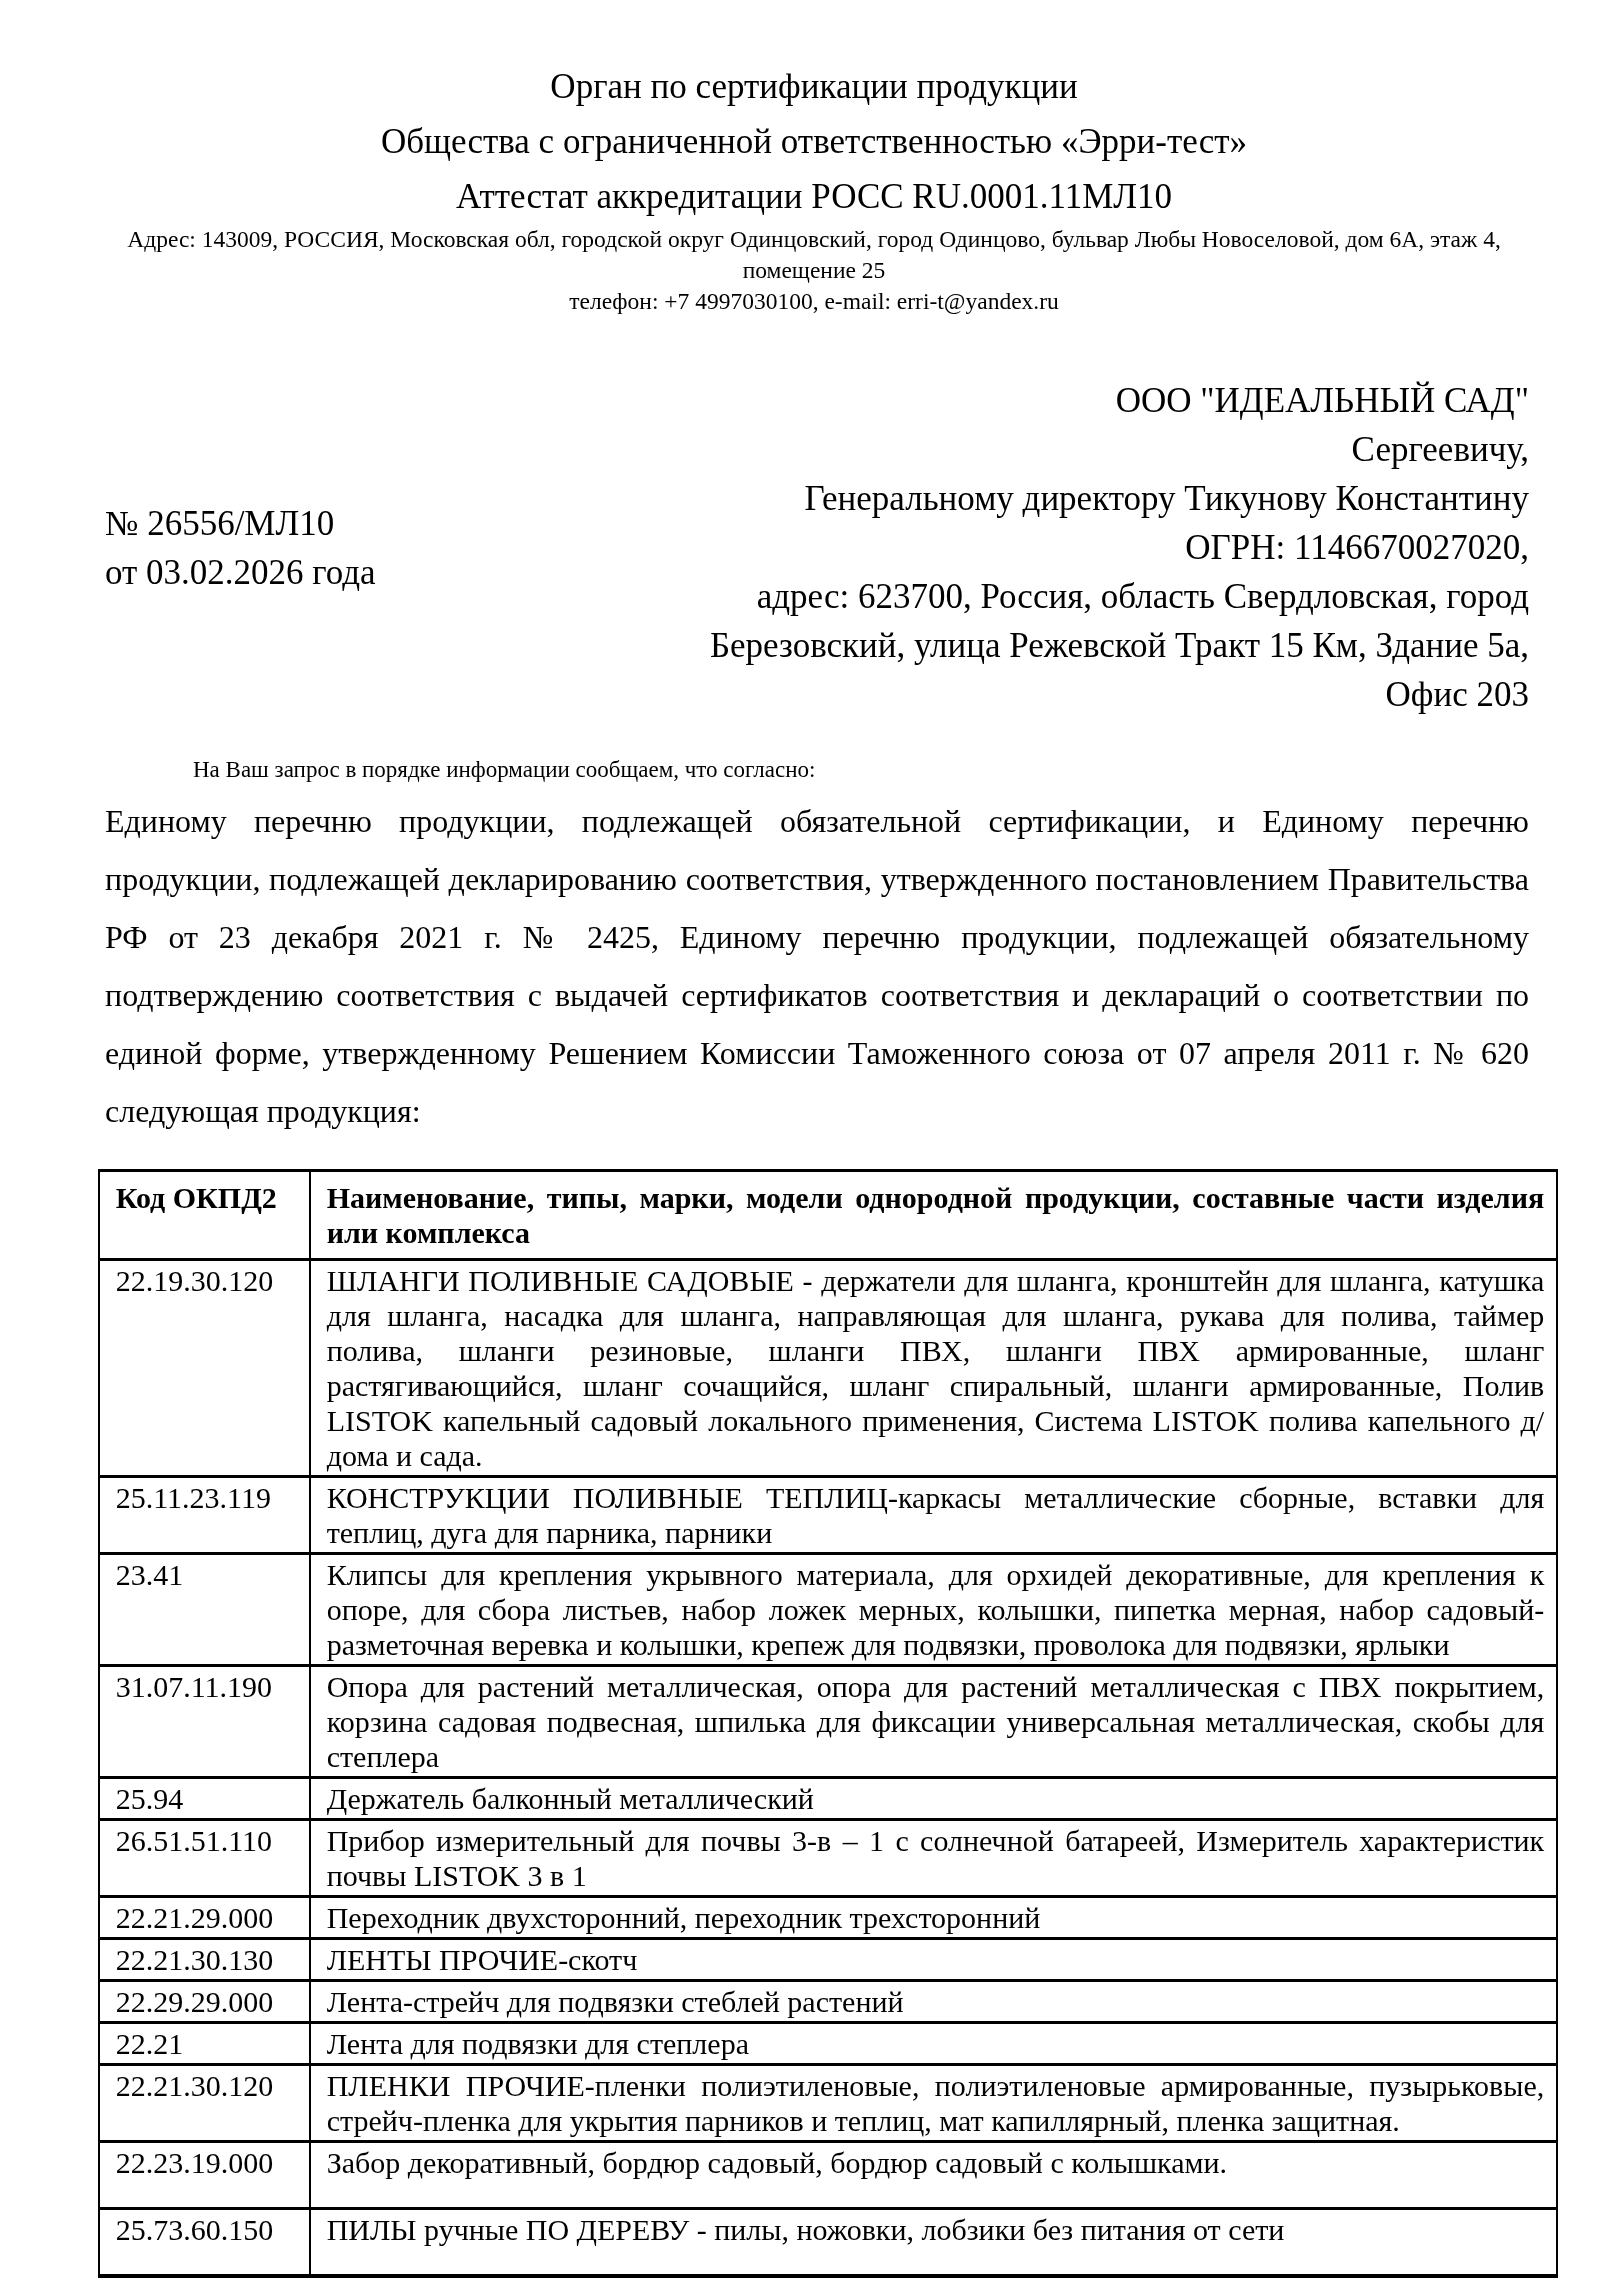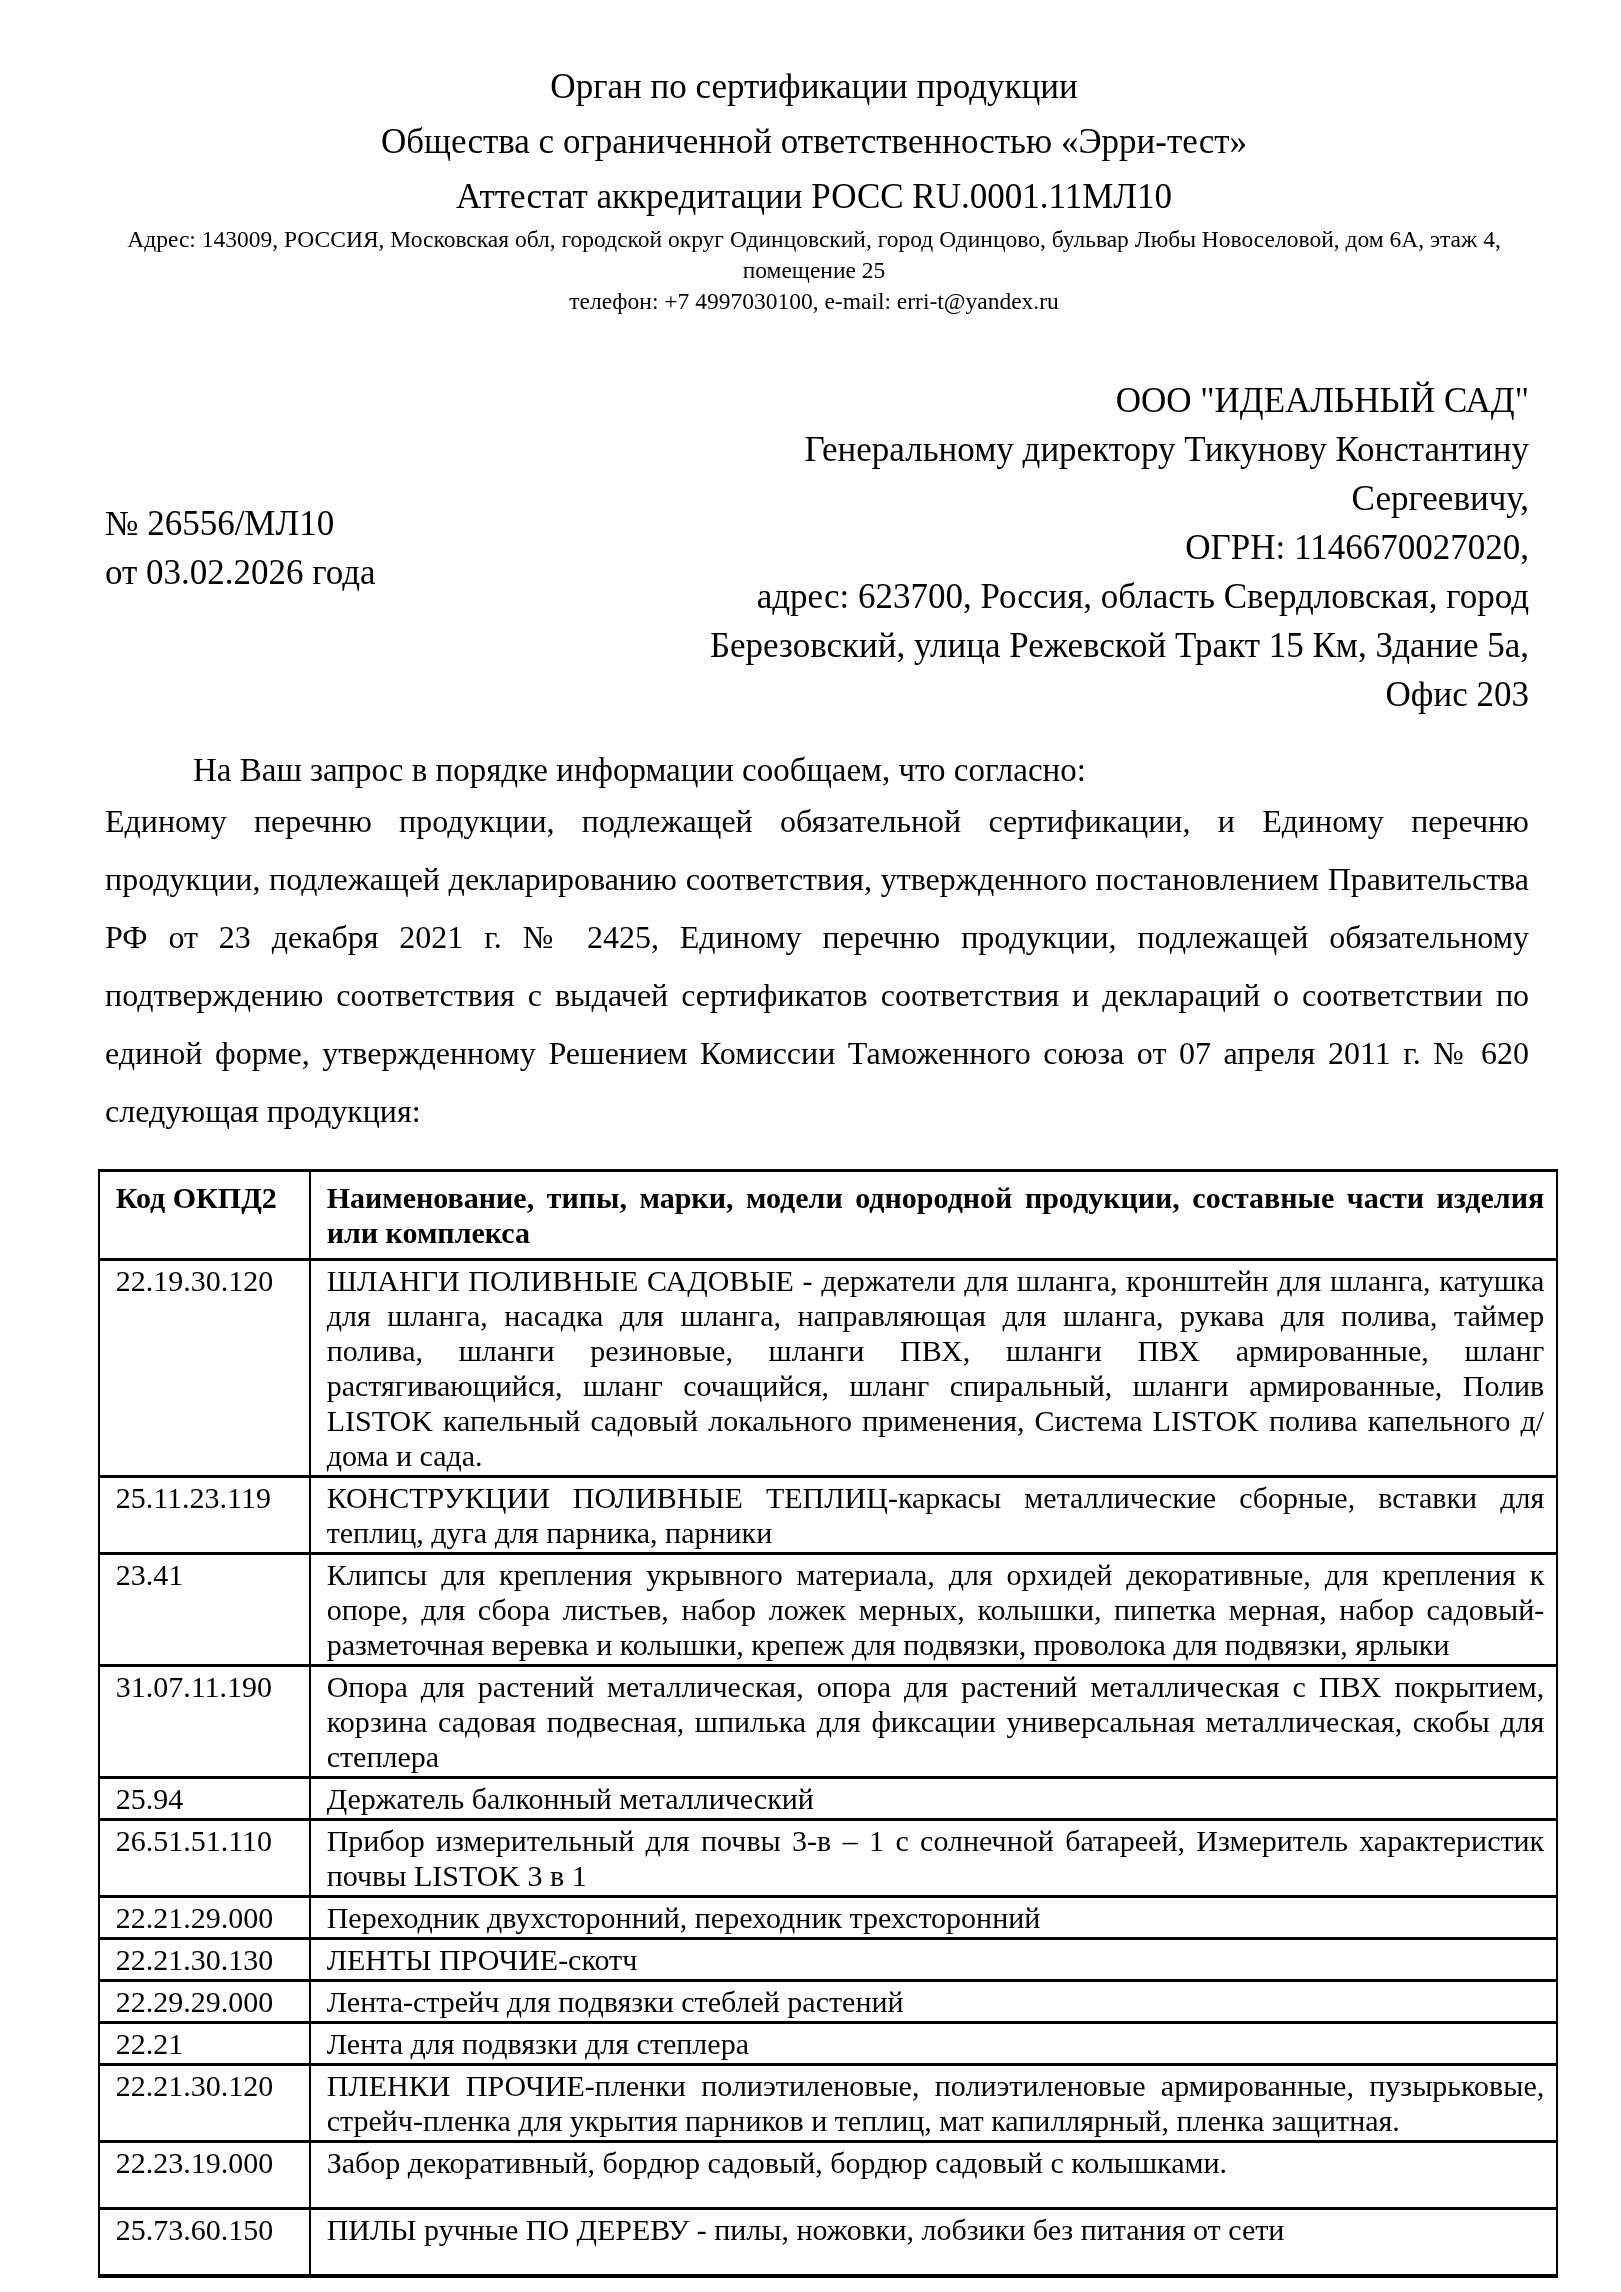--- a/index.html
+++ b/index.html
@@ -22,21 +22,21 @@
     display: flex;
     justify-content: space-between;
     align-items: center;
     margin: 59px 92px 0 105px;
   }
   .ref-block { font-size: 35px; line-height: 49px; white-space: nowrap; }
   .addressee-block { font-size: 35px; line-height: 49px; text-align: right; flex: 1 1 auto; }
   
   .body-text { margin: 29px 92px 0 105px; }
   .intro {
-    font-size: 33px; line-height: 44px;
+    font-size: 23px; line-height: 44px;
     text-indent: 88px; margin: 0;
   }
   .paragraph {
     font-size: 32px; line-height: 58px;
     text-align: justify; margin: 0;
   }
   
   table.products {
     border-collapse: collapse;
     table-layout: fixed;
@@ -80,22 +80,22 @@
     <div class="lh-small">телефон: +7 4997030100, e-mail: erri-t@yandex.ru</div>
   </div>
 
   <div class="ref-row">
     <div class="ref-block">
       <div>№ 26556/МЛ10</div>
       <div>от 03.02.2026 года</div>
     </div>
     <div class="addressee-block">
       <div>ООО "ИДЕАЛЬНЫЙ САД"</div>
+      <div>Сергеевичу,</div>
       <div>Генеральному директору Тикунову Константину</div>
-      <div>Сергеевичу,</div>
       <div>ОГРН: 1146670027020,</div>
       <div>адрес: 623700, Россия, область Свердловская, город</div>
       <div>Березовский, улица Режевской Тракт 15 Км, Здание 5а,</div>
       <div>Офис 203</div>
     </div>
   </div>
 
   <div class="body-text">
     <p class="intro">На Ваш запрос в порядке информации сообщаем, что согласно:</p>
     <p class="paragraph">Единому перечню продукции, подлежащей обязательной сертификации, и Единому перечню продукции, подлежащей декларированию соответствия, утвержденного постановлением Правительства РФ от 23 декабря 2021 г. № 2425, Единому перечню продукции, подлежащей обязательному подтверждению соответствия с выдачей сертификатов соответствия и деклараций о соответствии по единой форме, утвержденному Решением Комиссии Таможенного союза от 07 апреля 2011 г. № 620 следующая продукция:</p>

